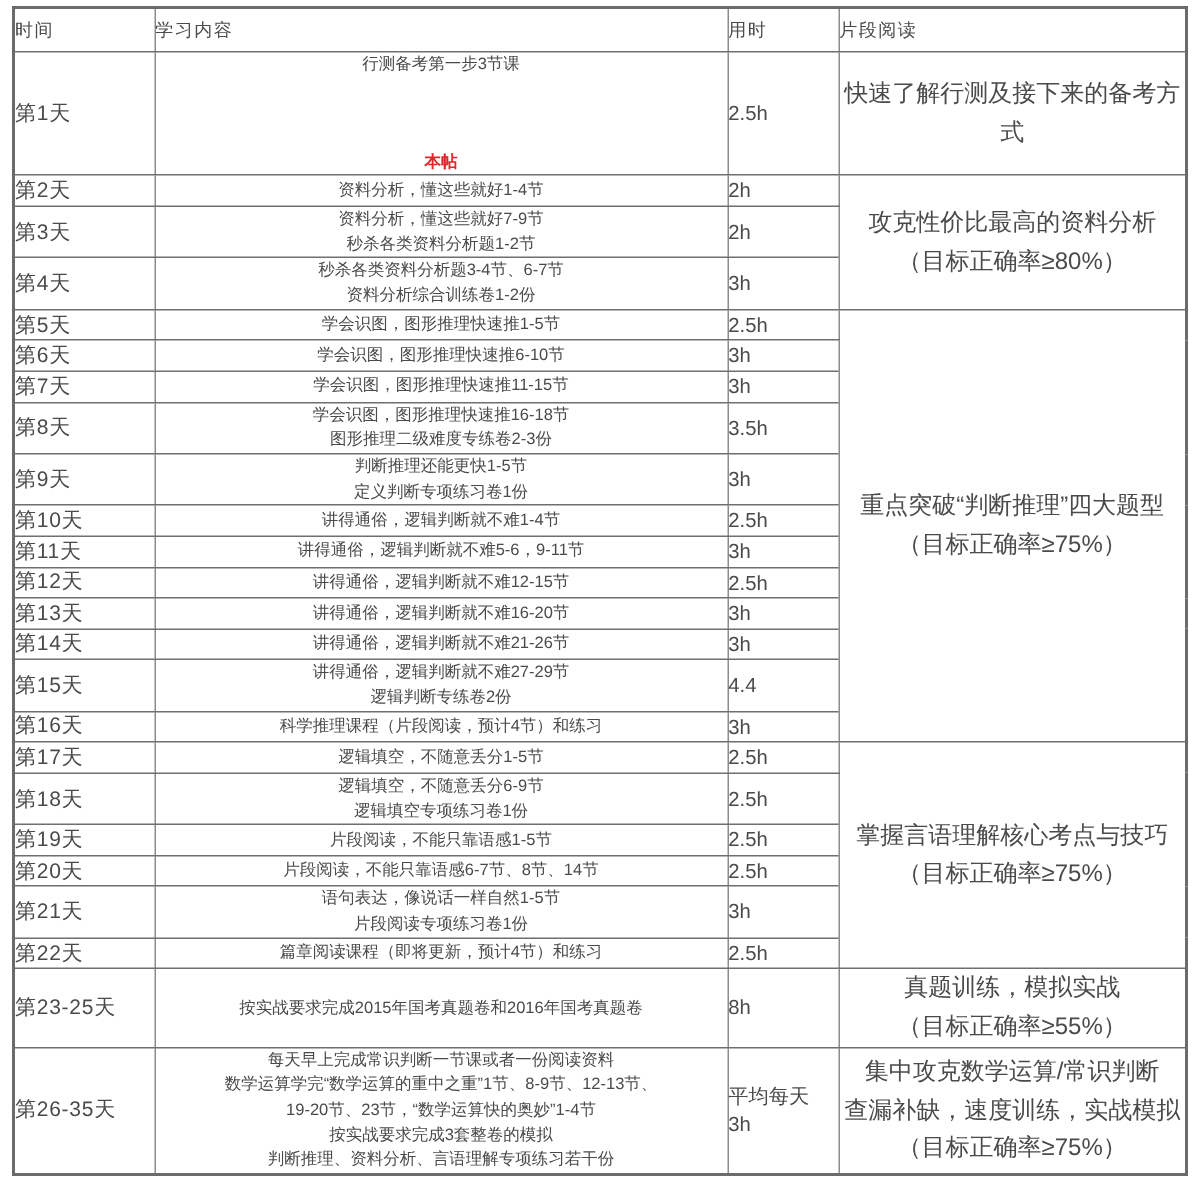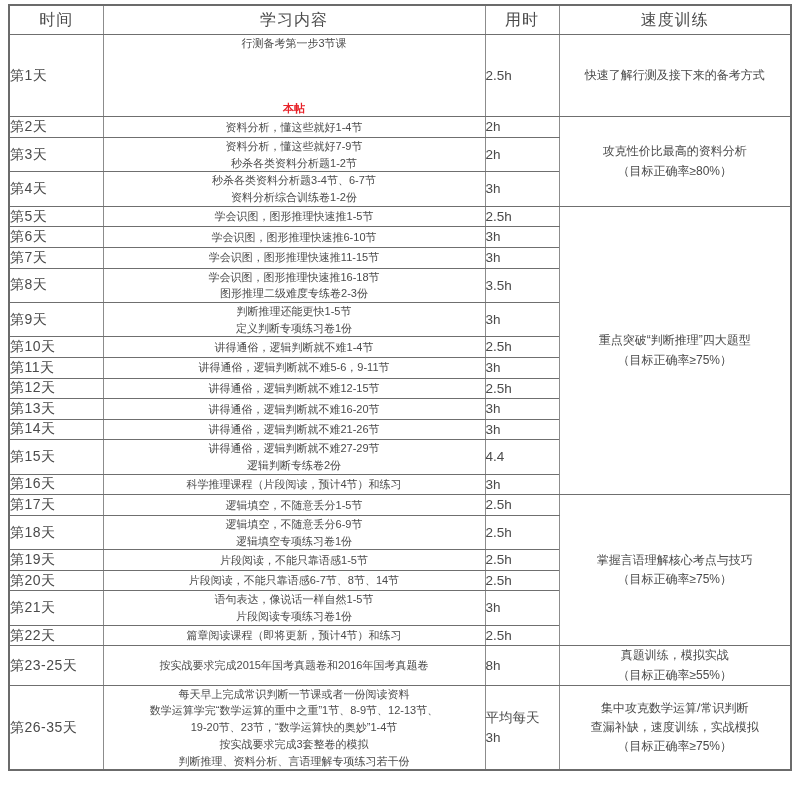--- a/index.html
+++ b/index.html
@@ -35,23 +35,23 @@
     color: #4a4a4a;
     font-weight: normal;
   }
   col.c-time     { width: 94px; }
   col.c-content  { width: 382px; }
   col.c-hours    { width: 74px; }
   col.c-effect   { width: 232px; }
 
   thead th {
     height: 28px;
-    text-align: center;
+    text-align: left;
     font-weight: bold;
-    font-size: 16px;
+    font-size: 12px;
     color: #2f2f2f;
     letter-spacing: 1px;
   }
   td.time {
     text-align: left;
     font-weight: bold;
     font-size: 14px;
     color: #2b2b2b;
     letter-spacing: 0.5px;
     white-space: nowrap;
@@ -63,21 +63,21 @@
     line-height: 1.52;
     color: #4a4a4a;
   }
   td.hours {
     font-size: 13.5px;
     color: #4a4a4a;
     white-space: nowrap;
   }
   td.effect {
     text-align: center;
-    font-size: 12px;
+    font-size: 16px;
     line-height: 1.6;
     color: #4a4a4a;
     padding: 2px 4px;
   }
   .line { display: block; }
   .red  { color: #e8232a; font-weight: bold; margin-top: 48px; }
   .hours .line { line-height: 1.45; }
 </style>
 </head>
 <body>
@@ -88,21 +88,21 @@
       <col class="c-time">
       <col class="c-content">
       <col class="c-hours">
       <col class="c-effect">
     </colgroup>
     <thead>
       <tr>
         <th>时间</th>
         <th>学习内容</th>
         <th>用时</th>
-        <th>速度训练</th>
+        <th>片段阅读</th>
       </tr>
     </thead>
     <tbody id="plan-body">
         <tr>
           <td class="time">第1天</td>
           <td class="content">
             <span class="line">行测备考第一步3节课</span>
             <span class="line red">本帖</span>
           </td>
           <td class="hours">

